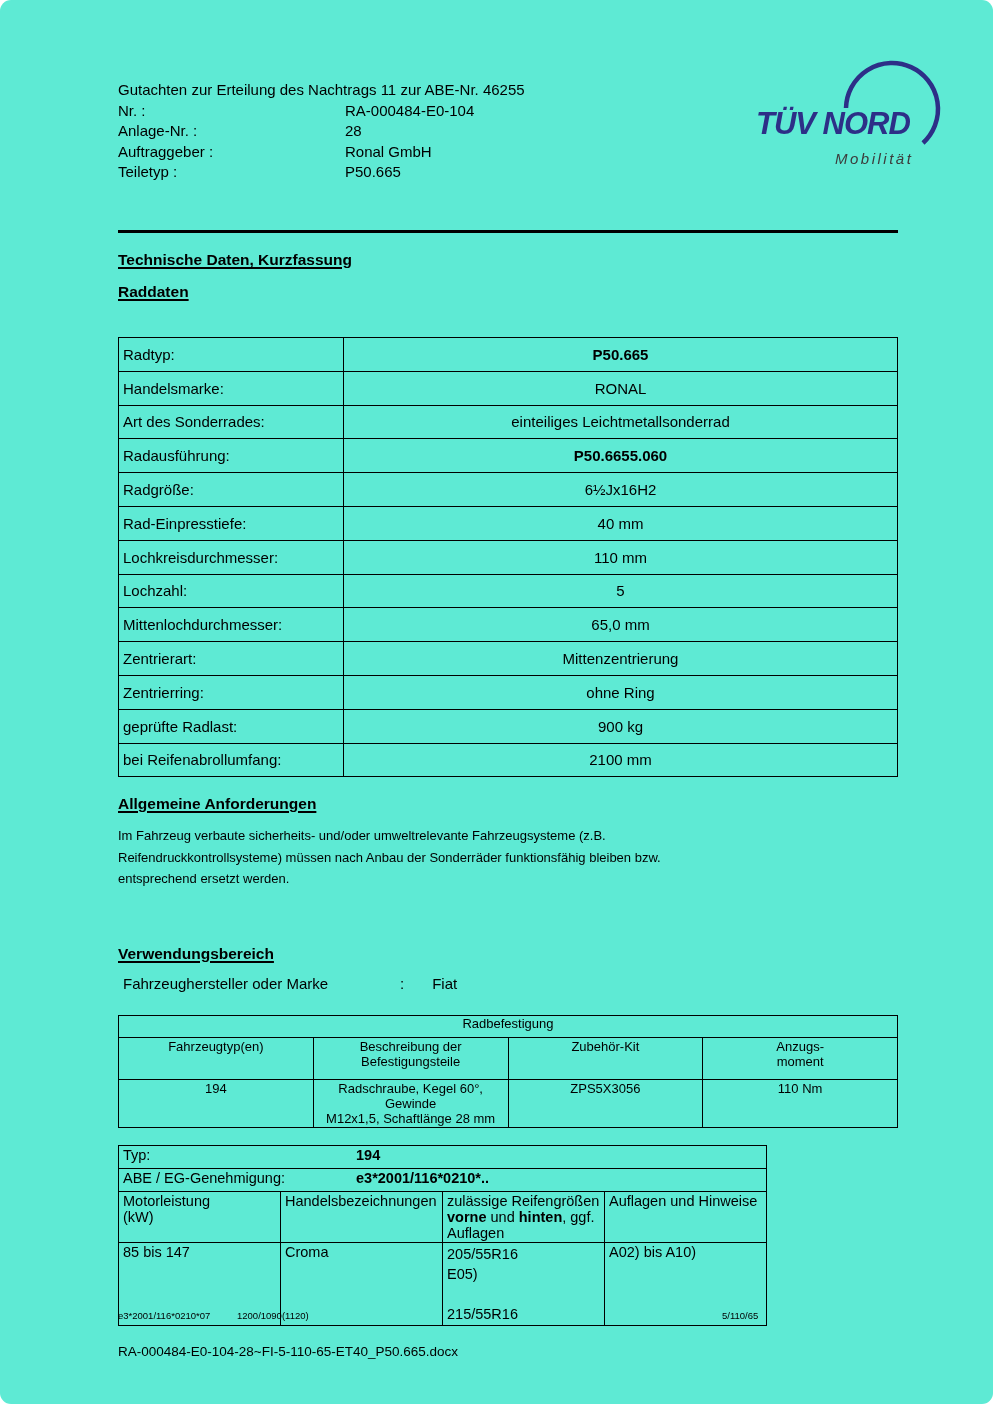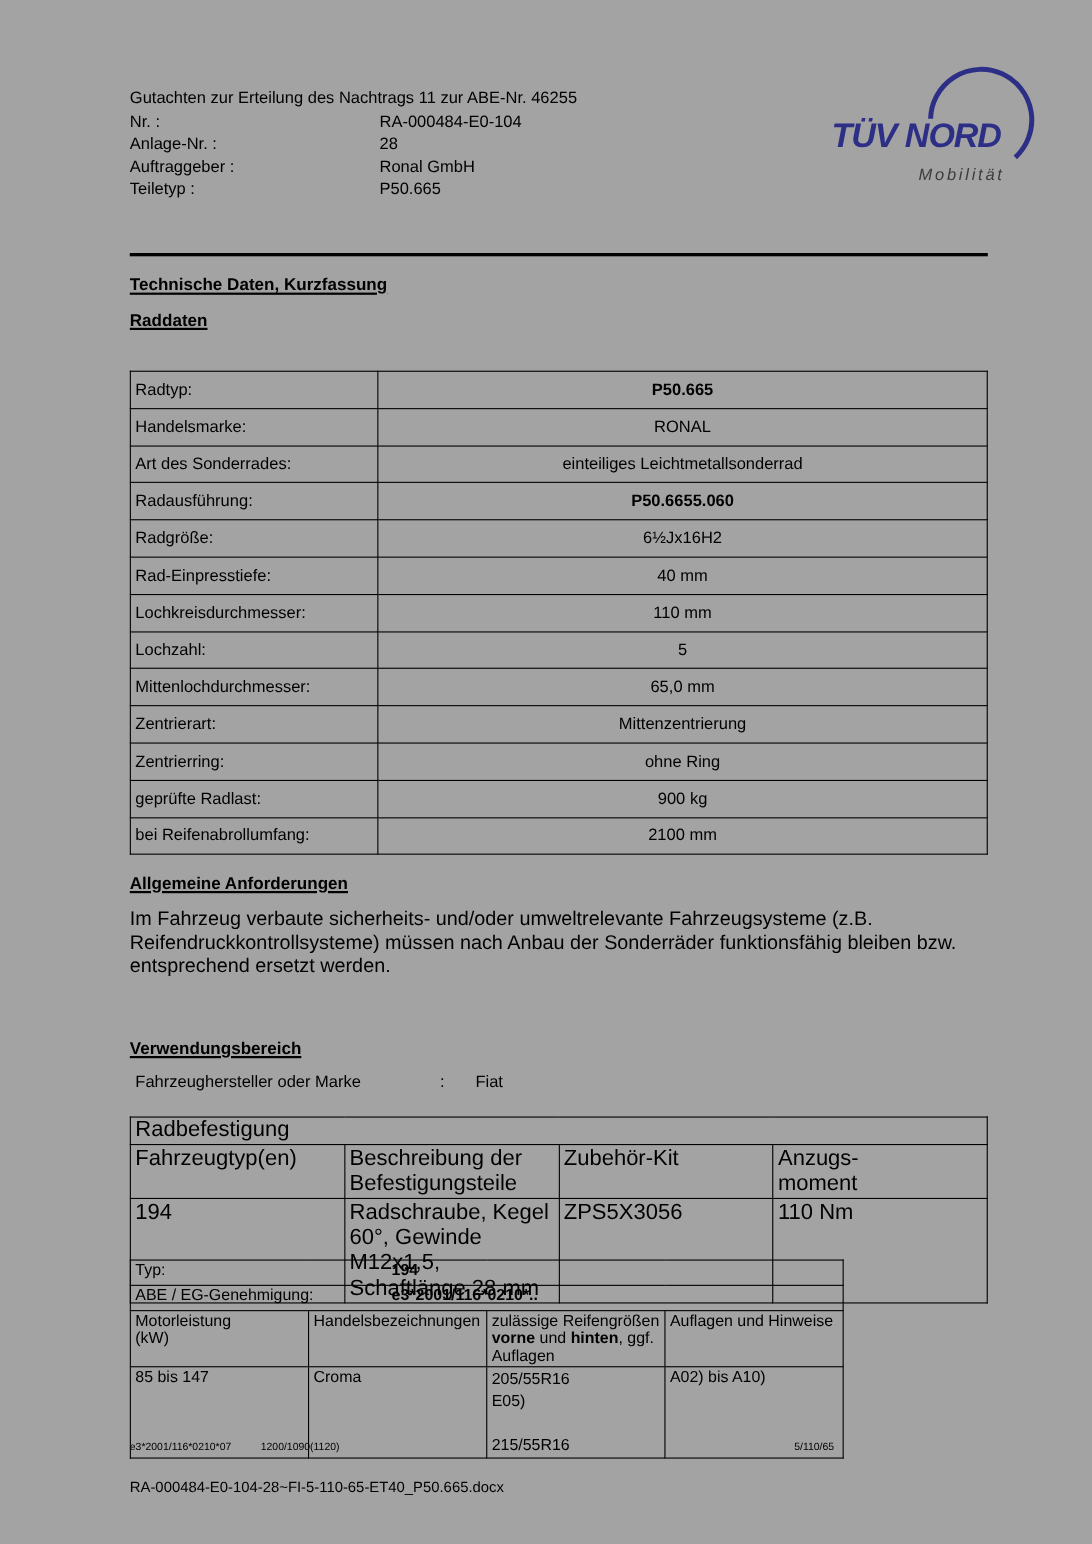--- a/index.html
+++ b/index.html
@@ -6,22 +6,23 @@
   html, body { background: #ffffff; }
   body {
     font-family: "Liberation Sans", sans-serif;
     color: #000;
     width: 993px;
   }
   .page {
     position: relative;
     width: 993px;
     height: 1404px;
-    background: #a3a3a3;
+    background: #5eead4;
     overflow: hidden;
+    border-radius: 11px;
   }
   .content { position: absolute; left: 118px; width: 780px; }
 
   
   .doc-header { top: 80px; font-size: 15px; line-height: 20.6px; }
   .hdr-row .hdr-label { display: inline-block; width: 227px; vertical-align: top; }
 
   
   .logo-box { position: absolute; left: 742px; top: 50px; width: 205px; height: 125px; }
 
@@ -44,34 +45,34 @@
   .raddaten-table td {
     border: 1.5px solid #000;
     height: 33.8px;
     font-size: 15px;
     padding: 0 4px;
   }
   .raddaten-table td.lbl { width: 225px; text-align: left; }
   .raddaten-table td.val { text-align: center; }
   .bold { font-weight: bold; }
 
-  .para { top: 825px; font-size: 18px; line-height: 21.6px; white-space: pre-line; }
+  .para { top: 825px; font-size: 13px; line-height: 21.6px; white-space: pre-line; }
 
   .vehicle-line { top: 975px; font-size: 15px; }
   .vehicle-line .vl-label { display: inline-block; width: 277px; margin-left: 5px; }
   .vehicle-line .vl-colon { display: inline-block; }
   .vehicle-line .vl-value { margin-left: 28px; }
 
   
   .befestigung-table { top: 1015px; border-collapse: collapse; width: 780px; table-layout: fixed; }
   .befestigung-table td, .befestigung-table th {
     border: 1.5px solid #000;
-    font-size: 20px;
+    font-size: 13px;
     font-weight: normal;
-    text-align: left;
+    text-align: center;
     vertical-align: top;
     padding: 1px 4px;
   }
   .befestigung-table .title-cell { height: 22px; padding-top: 0; }
   .befestigung-table .hdr td { height: 42px; }
   .befestigung-table .datarow td { height: 44px; }
   .pre { white-space: pre-line; }
 
   
   .typ-table { top: 1145px; border-collapse: collapse; width: 649px; table-layout: fixed; }

